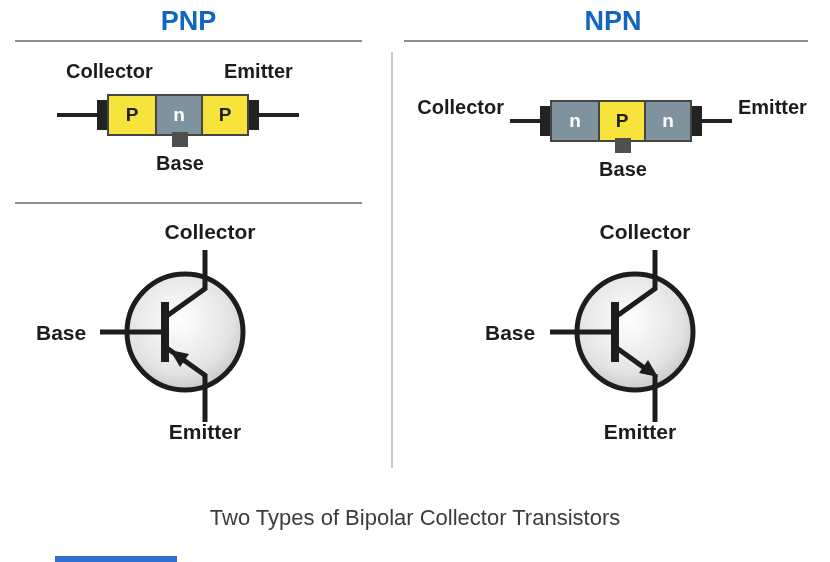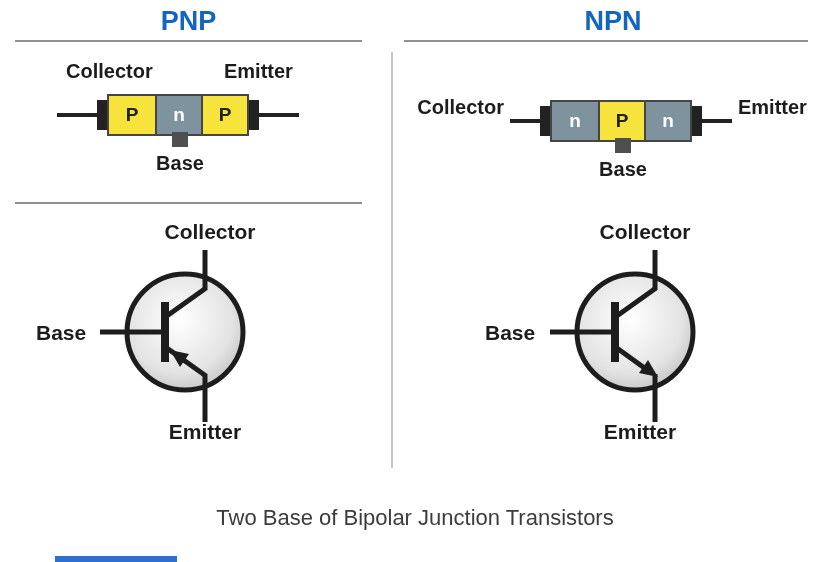--- a/index.html
+++ b/index.html
@@ -151,16 +151,16 @@
       <line x1="165" y1="52" x2="165" y2="112" stroke="#1d1d1d" stroke-width="8"></line>
       <line x1="100" y1="82" x2="165" y2="82" stroke="#1d1d1d" stroke-width="5"></line>
       <line x1="164" y1="96" x2="200" y2="122" stroke="#1d1d1d" stroke-width="5"></line>
       <polygon points="208,127 198,110 189,123" fill="#1d1d1d"></polygon>
       <line x1="205" y1="124" x2="205" y2="172" stroke="#1d1d1d" stroke-width="5"></line>
     </svg>
   </section>
 
   <div class="vdivider"></div>
 
-  <p class="caption">Two Base of Bipolar Junction Transistors</p>
+  <p class="caption">Two Types of Bipolar Collector Transistors</p>
 
   <div class="bottom-blue-bar"></div>
 </div>
 
 </body></html>

